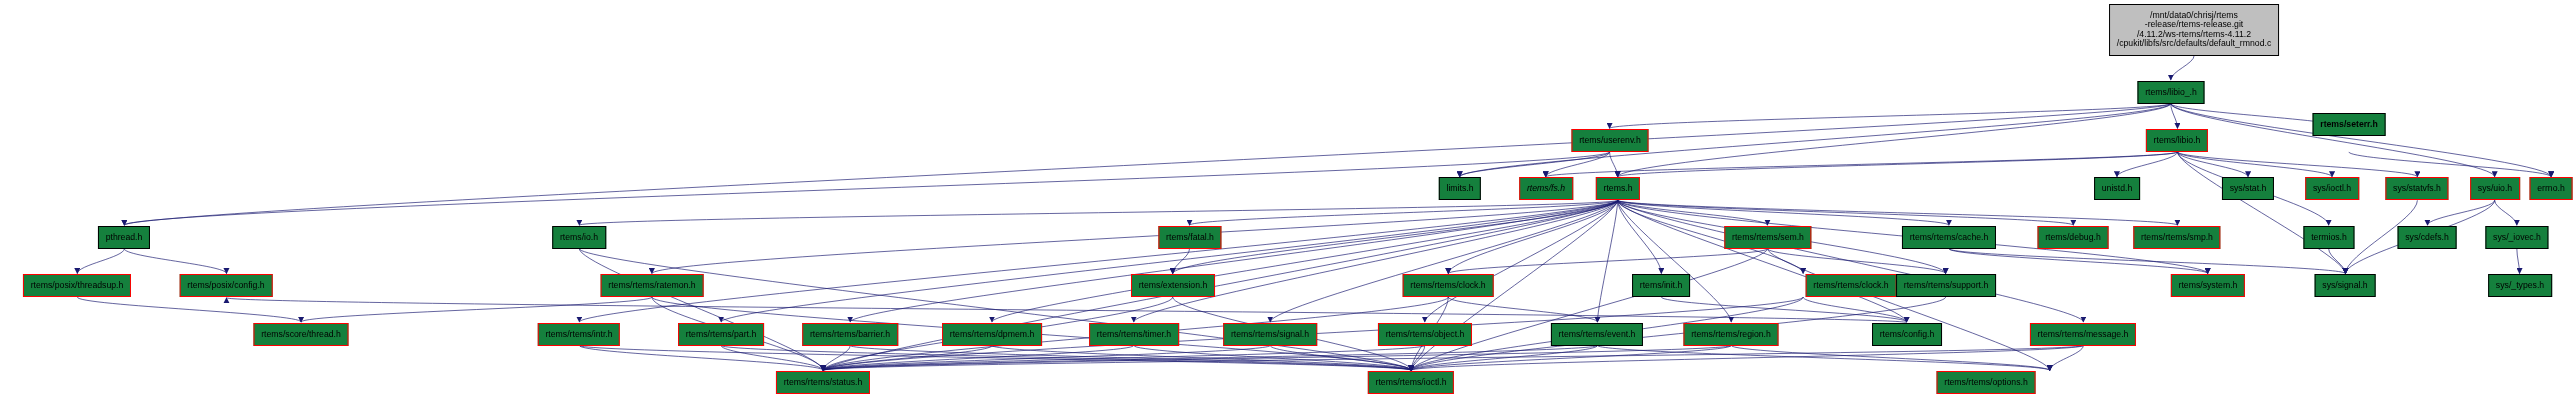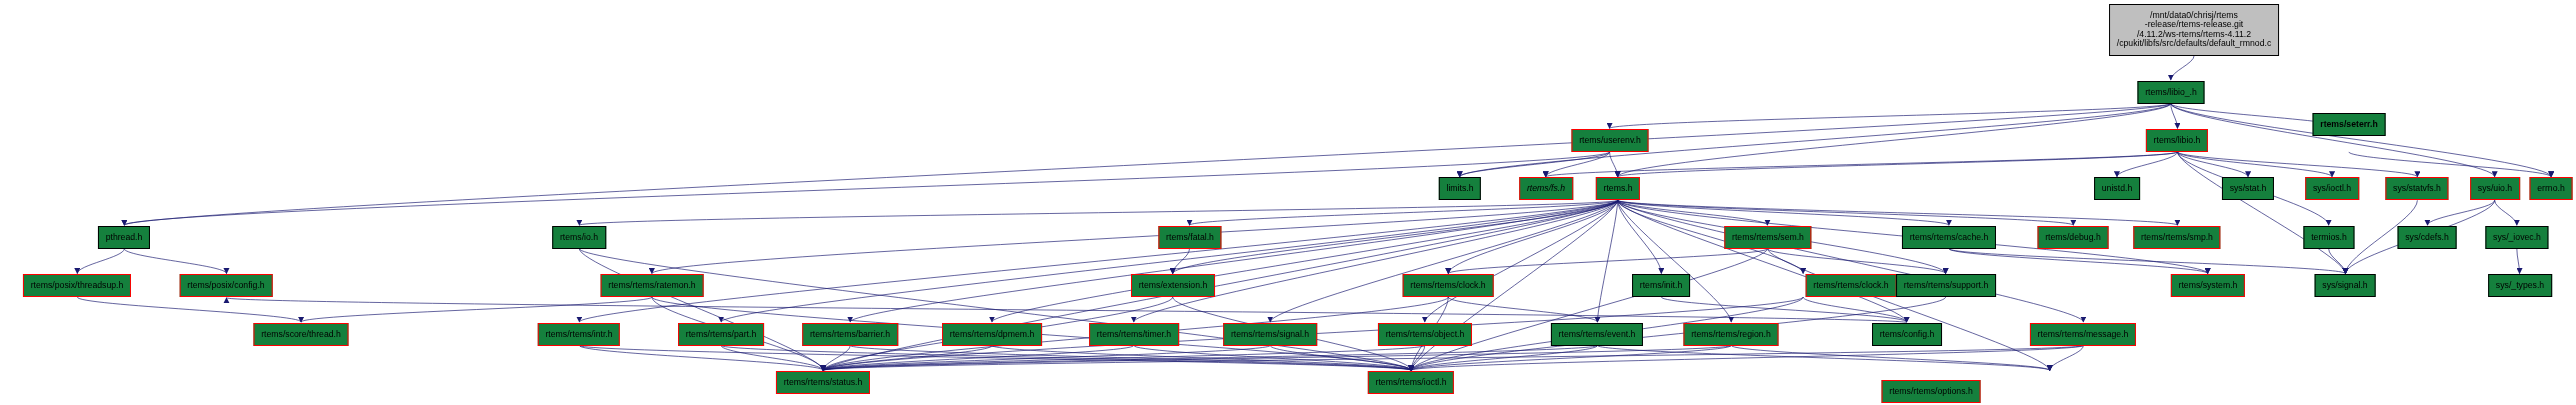--- a/index.html
+++ b/index.html
@@ -198,16 +198,16 @@
       <div class="node linked" style="left: 992px; top: 323px;">rtems/rtems/dpmem.h</div>
       <div class="node linked" style="left: 1134px; top: 323px;">rtems/rtems/timer.h</div>
       <div class="node linked" style="left: 1270px; top: 323px;">rtems/rtems/signal.h</div>
       <div class="node linked" style="left: 1425px; top: 323px;">rtems/rtems/object.h</div>
       <div class="node" style="left: 1597px; top: 323px;">rtems/rtems/event.h</div>
       <div class="node linked" style="left: 1731px; top: 323px;">rtems/rtems/region.h</div>
       <div class="node" style="left: 1907px; top: 323px;">rtems/config.h</div>
       <div class="node linked" style="left: 2083px; top: 323px;">rtems/rtems/message.h</div>
       <div class="node linked" style="left: 823px; top: 371px;">rtems/rtems/status.h</div>
       <div class="node linked" style="left: 1411px; top: 371px;">rtems/rtems/ioctl.h</div>
-      <div class="node linked" style="left: 1931px; top: 371px; margin-top: 9px;">rtems/rtems/options.h</div>
+      <div class="node linked" style="left: 1986px; top: 371px;">rtems/rtems/options.h</div>
     </div>
 </div>
 
 
 </body></html>

